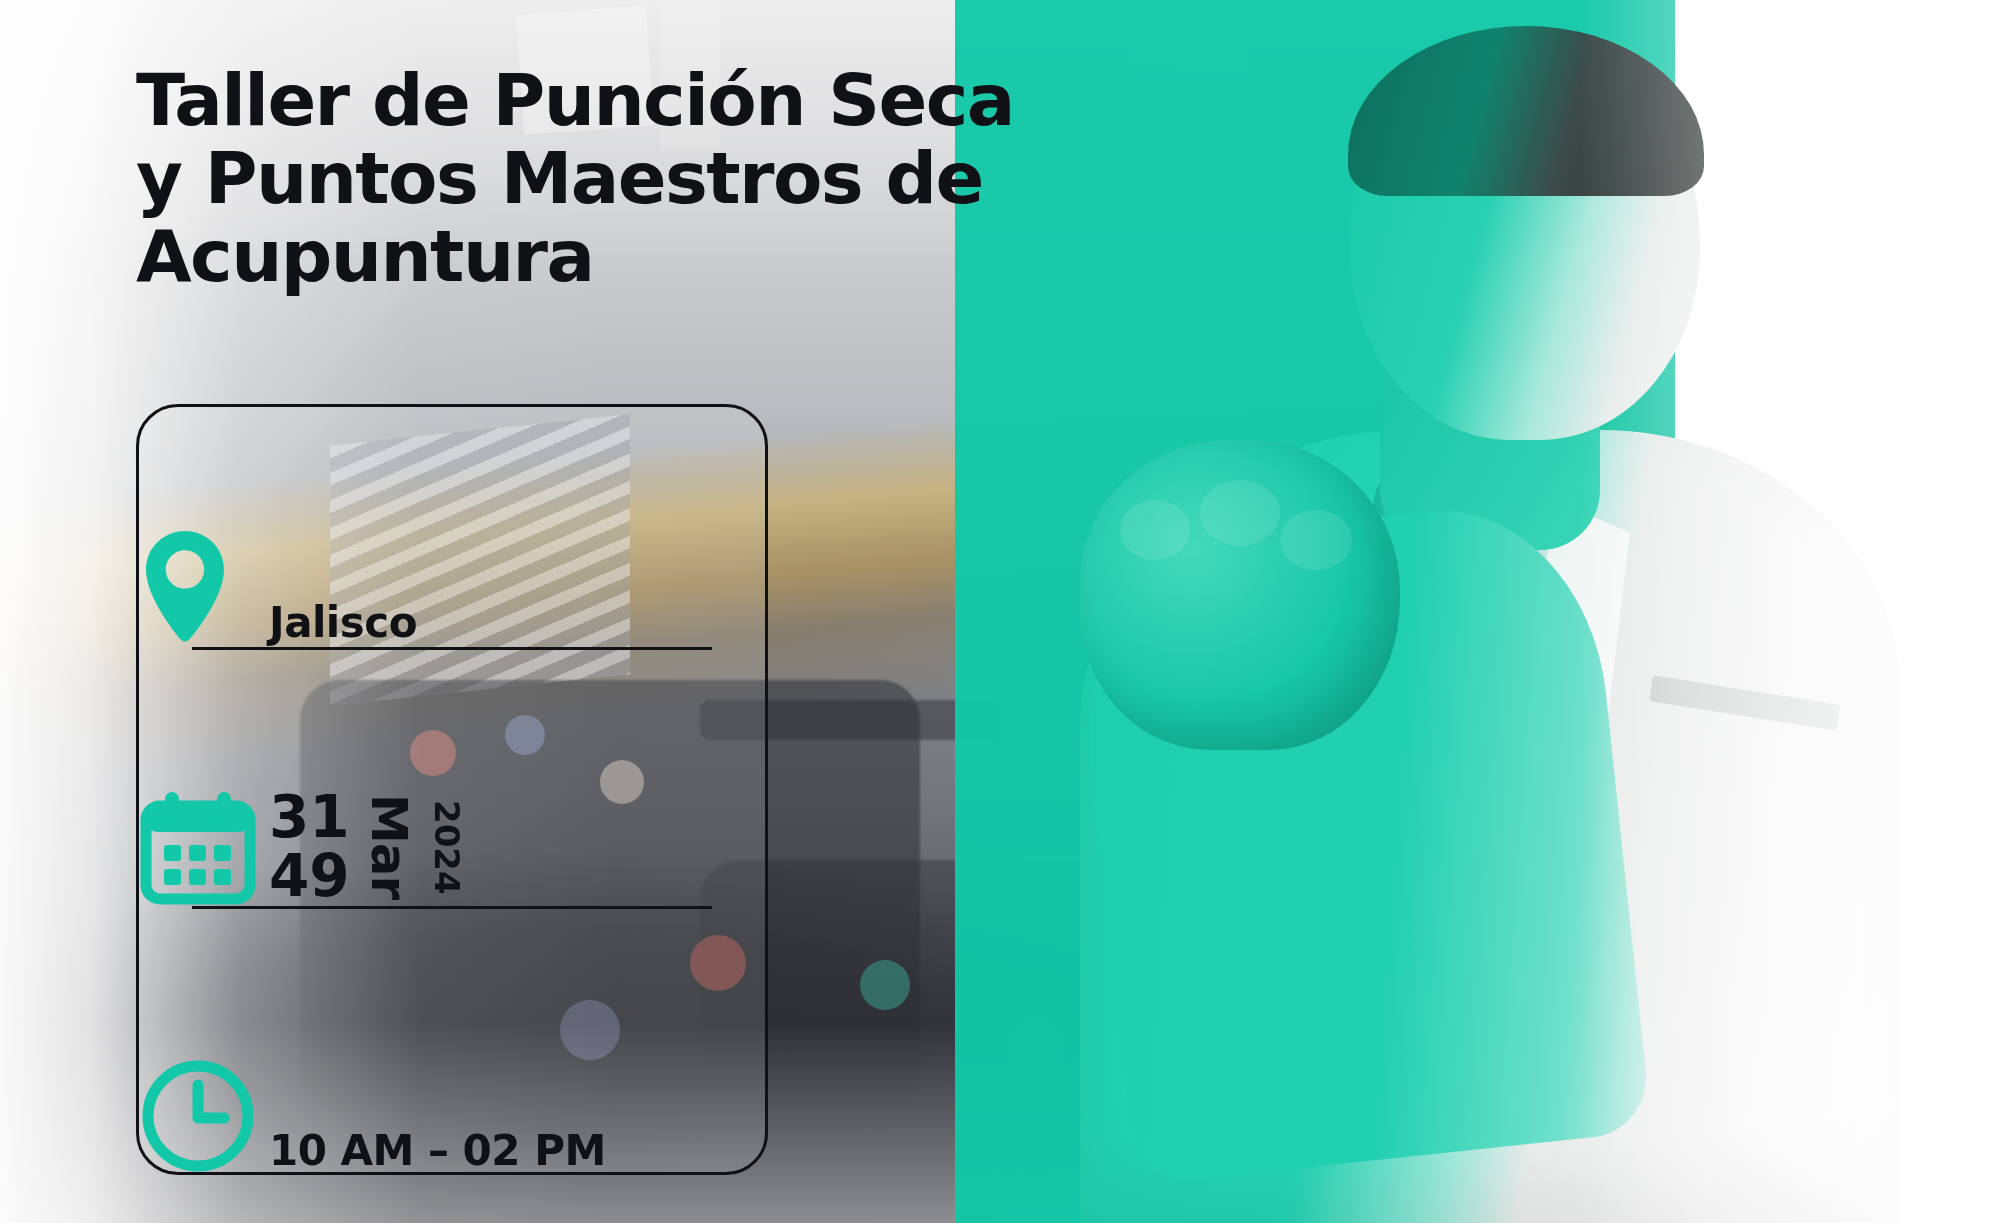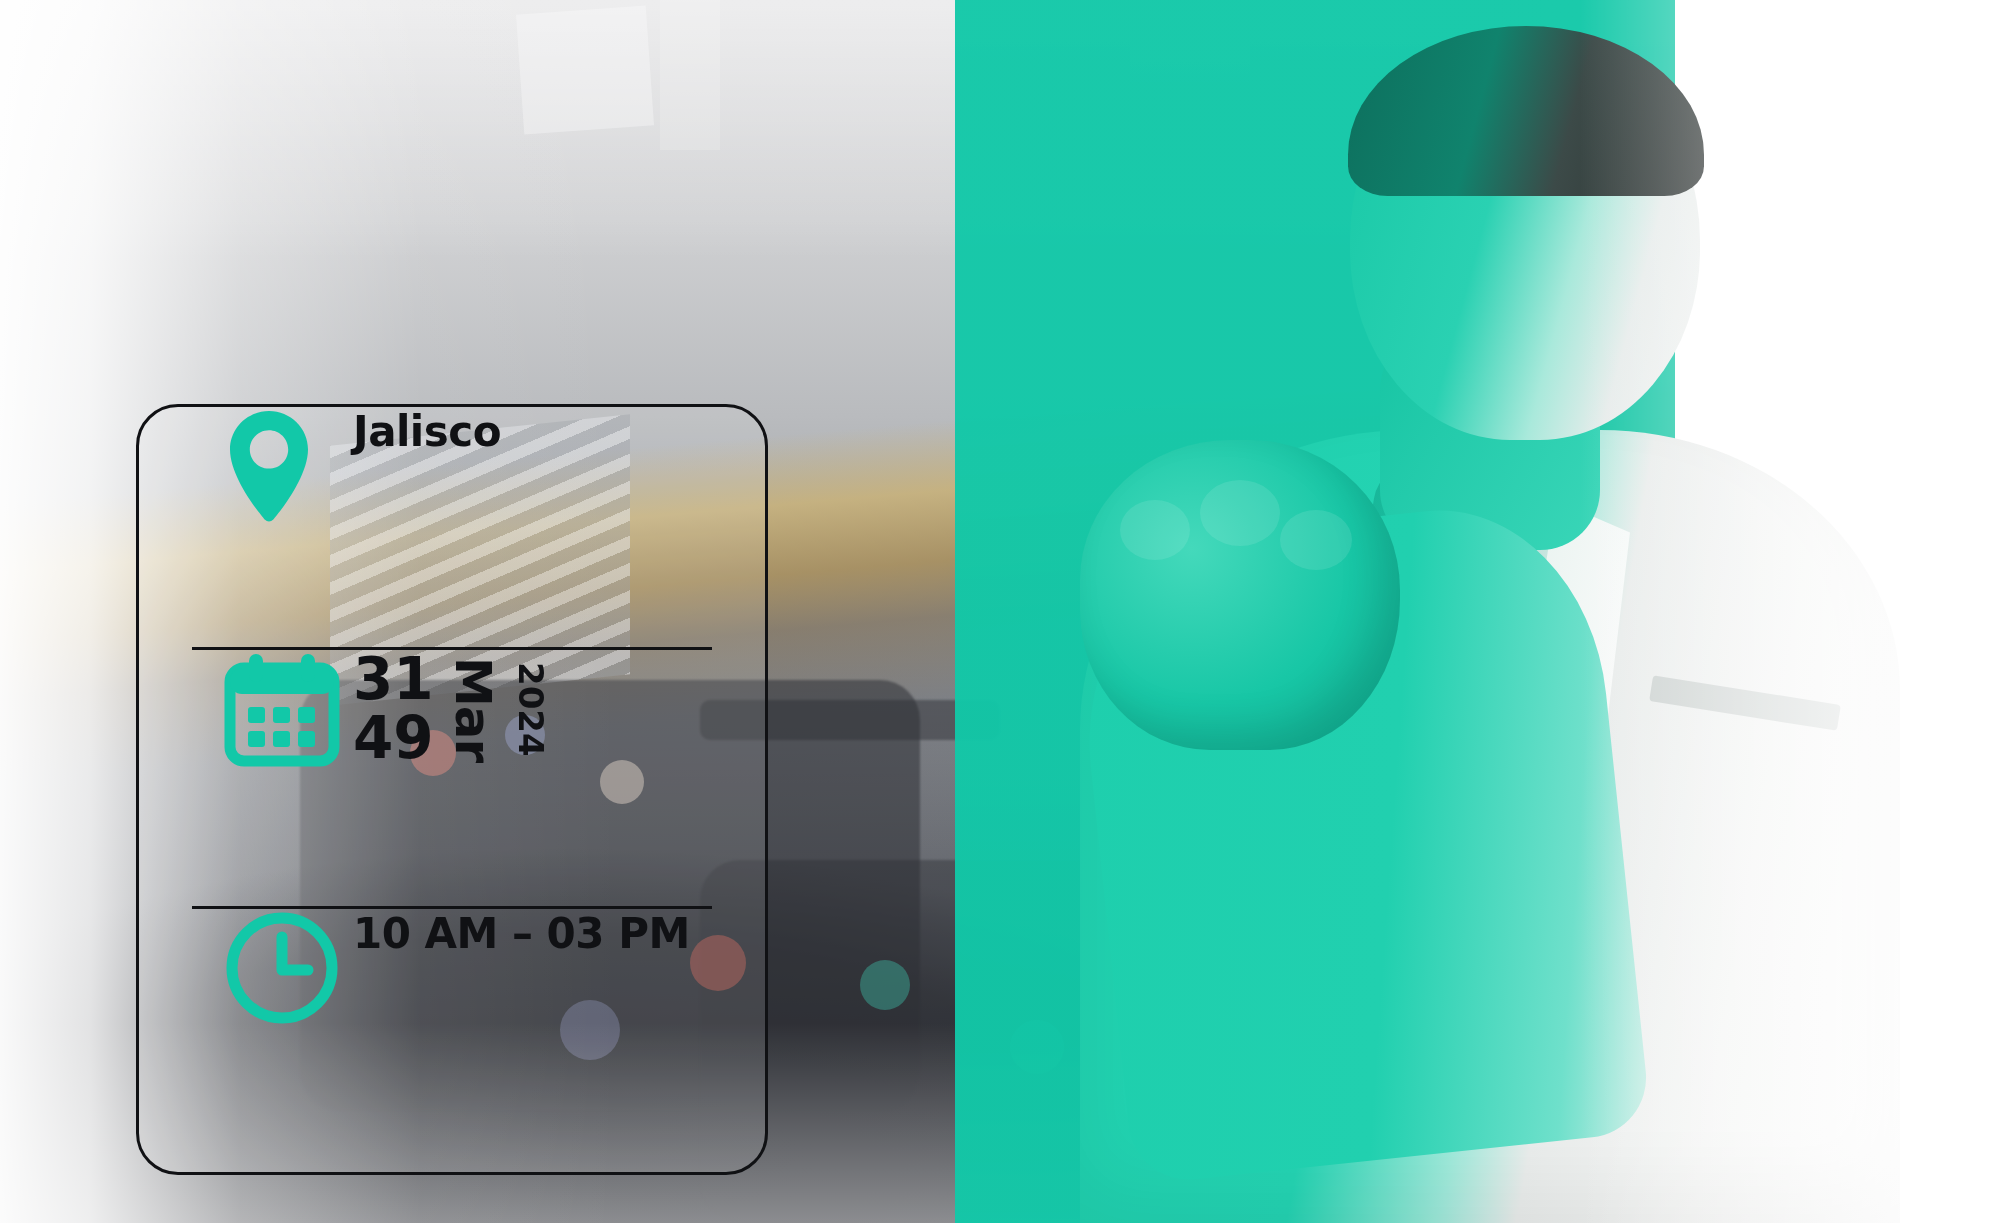--- a/index.html
+++ b/index.html
@@ -204,22 +204,21 @@
     left: 136px;
     top: 404px;
     width: 632px;
     height: 771px;
     border: 3px solid #101114;
     border-radius: 42px;
     background: rgba(255,255,255,0.10);
   }
   .card-row {
     display: flex;
-    align-items: flex-start;
-    padding-left: 84px;
+    align-items: flex-end;
   }
   .row-location { height: 240px; }
   .row-date { height: 256px; }
   .row-time { height: 266px; }
   .divider {
     width: 520px;
     height: 3px;
     background: #101114;
     margin: 0 auto;
   }
@@ -312,20 +311,23 @@
     <div class="p-hair"></div>
     <div class="p-arm"></div>
     <div class="p-fist">
       <div class="p-knuckle" style="left:40px;top:60px;width:70px;height:60px;"></div>
       <div class="p-knuckle" style="left:120px;top:40px;width:80px;height:66px;"></div>
       <div class="p-knuckle" style="left:200px;top:70px;width:72px;height:60px;"></div>
     </div>
     <div class="p-glow"></div>
   </div>
 
+  <div class="title">Taller de Punción Seca
+y Puntos Maestros de
+Acupuntura</div>
 
   <div class="card">
 
     <div class="card-row row-location">
       <div class="icon-wrap">
         <svg width="92" height="120" viewBox="0 0 92 120" aria-hidden="true">
           <path d="M46 4C24.5 4 7 21.2 7 42.4c0 29.6 33.3 68.5 35 70.4a5.4 5.4 0 0 0 8 0c1.7-1.9 35-40.8 35-70.4C85 21.2 67.5 4 46 4Zm0 57.6c-10.6 0-19.2-8.6-19.2-19.2S35.4 23.2 46 23.2 65.2 31.8 65.2 42.4 56.6 61.6 46 61.6Z" fill="#12c8a8"></path>
         </svg>
       </div>
       <div class="label-text">Jalisco</div>
@@ -360,17 +362,17 @@
 
     <div class="divider"></div>
 
     <div class="card-row row-time">
       <div class="icon-wrap">
         <svg width="118" height="118" viewBox="0 0 118 118" aria-hidden="true">
           <circle cx="59" cy="59" r="50" fill="none" stroke="#12c8a8" stroke-width="11"></circle>
           <path d="M59 28v33h26" fill="none" stroke="#12c8a8" stroke-width="11" stroke-linecap="round" stroke-linejoin="round"></path>
         </svg>
       </div>
-      <div class="label-text">10 AM – 03 PM</div>
+      <div class="label-text">10 AM – 02 PM</div>
     </div>
 
   </div>
 </div>
 
 </body></html>

